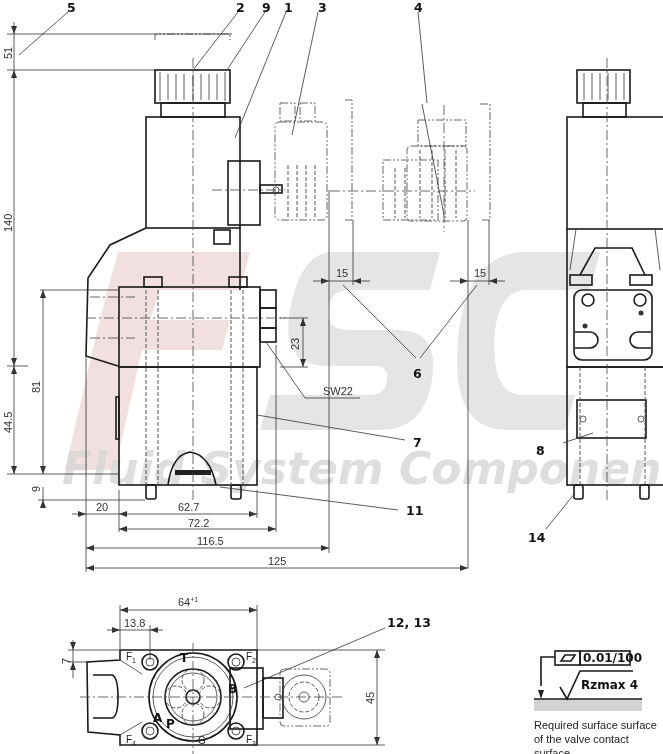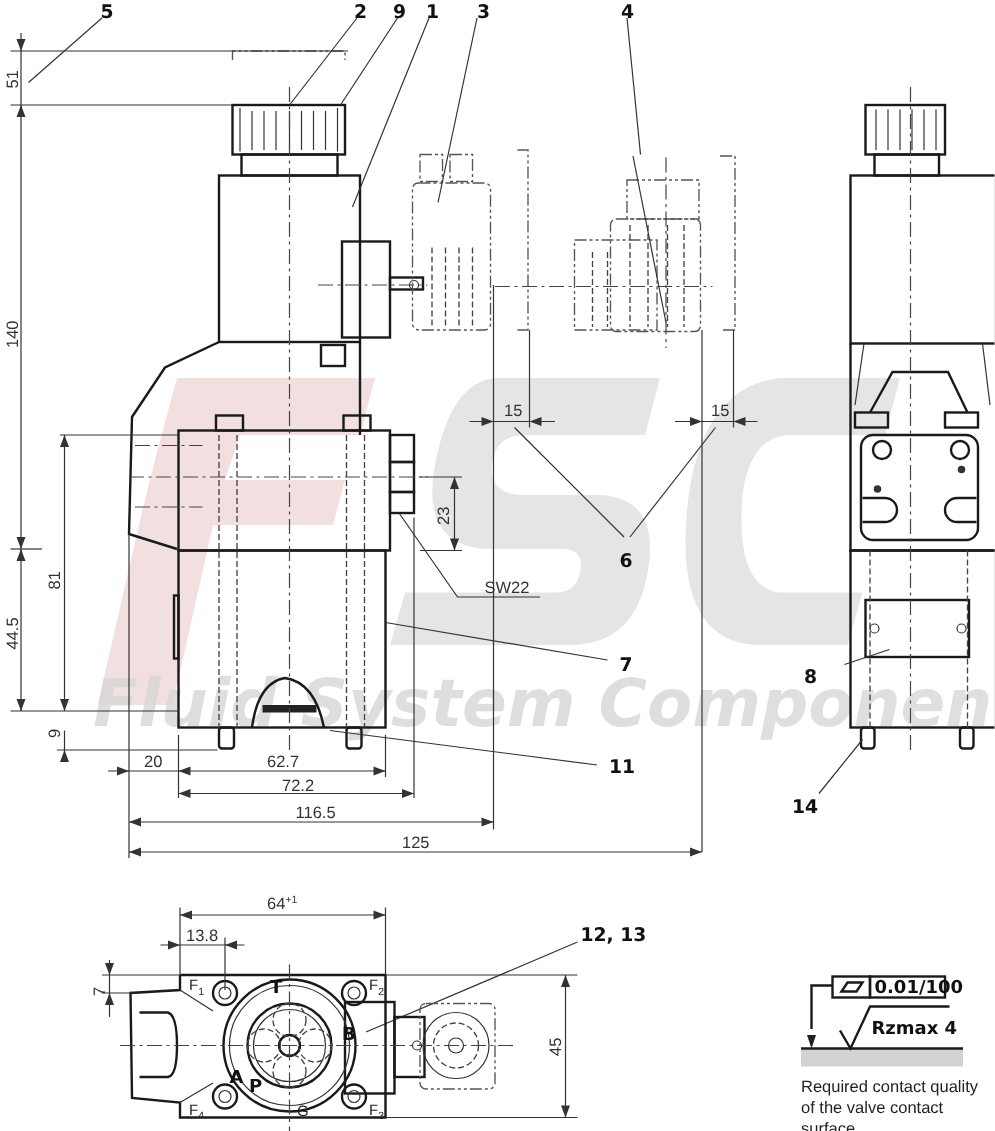--- a/index.html
+++ b/index.html
@@ -343,15 +343,15 @@
     <rect class="ln" x="555" y="651" width="25" height="14"></rect>
     <rect class="ln" x="580" y="651" width="50" height="14"></rect>
     <polygon class="ln" points="561,661 565,655 575,655 571,661"></polygon>
     <text class="port" x="583" y="662" font-size="10.5">0.01/100</text>
     <polyline class="ln" points="560,687 567,699 580,671 633,671"></polyline>
     <text class="port" x="581" y="689" font-size="10.5">Rzmax 4</text>
   </g>
 </svg>
 
 <div class="note" style="left:534px; top:718px;">
-  <div>Required contact quality</div>
+  <div>Required surface surface</div>
   <div>of the valve contact surface</div>
 </div>
 
 </body></html>

